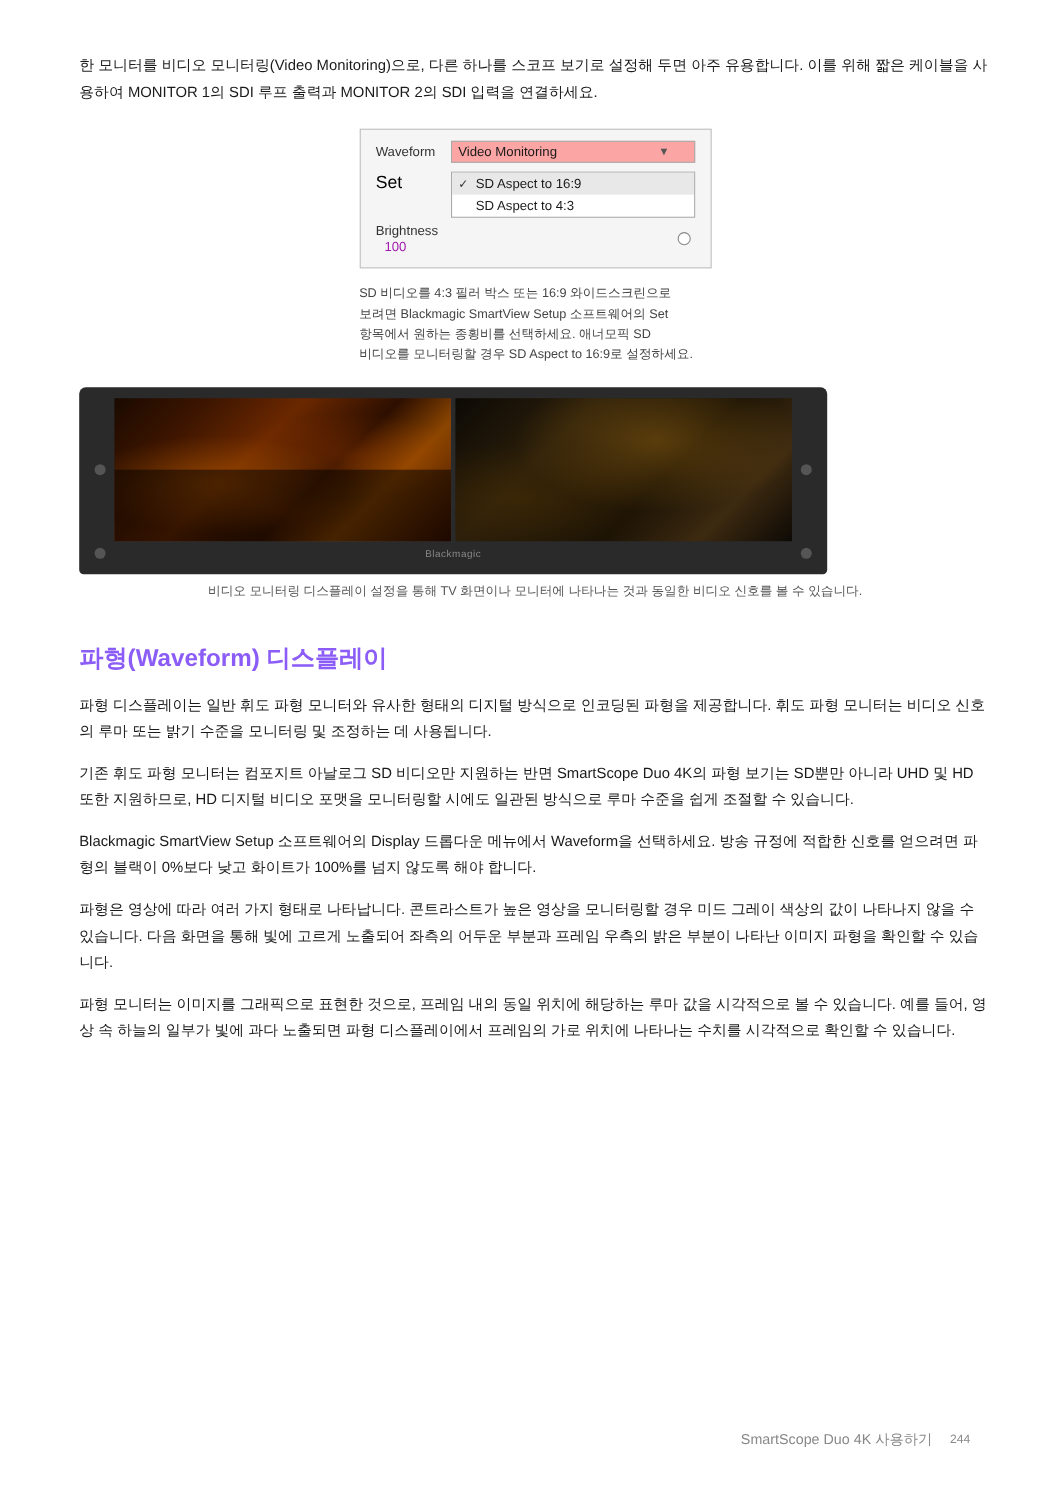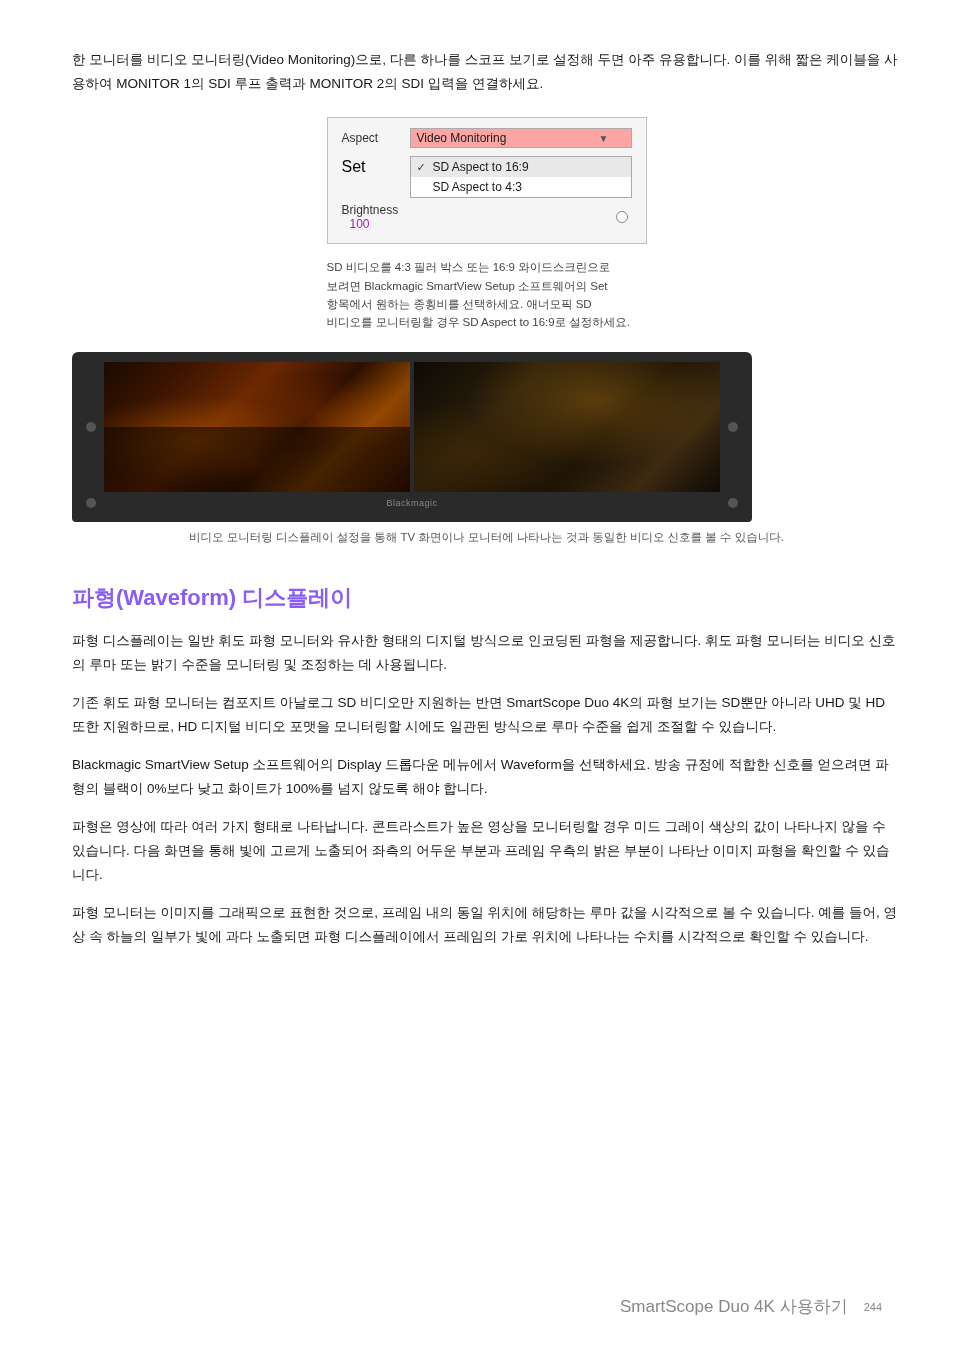--- a/index.html
+++ b/index.html
@@ -266,39 +266,39 @@
     
     .page-footer {
       position: absolute;
       bottom: 32px;
       right: 72px;
       display: flex;
       align-items: center;
       gap: 16px;
     }
     .footer-brand {
-      font-size: 17px;
+      font-size: 13px;
       color: #888;
     }
     .footer-page {
       font-size: 11px;
       color: #888;
     }
   </style>
 </head>
 <body>
 
 <div class="page">
 
   <p class="intro-text">한 모니터를 비디오 모니터링(Video Monitoring)으로, 다른 하나를 스코프 보기로 설정해 두면 아주 유용합니다. 이를 위해 짧은 케이블을 사용하여 MONITOR 1의 SDI 루프 출력과 MONITOR 2의 SDI 입력을 연결하세요.</p>
 
   <div class="ui-box">
 
     <div class="ui-row">
-      <span class="ui-label">Aspect</span>
+      <span class="ui-label">Waveform</span>
       <div class="ui-select">
         <span>Video Monitoring</span>
         <span class="ui-select-arrow">▼</span>
       </div>
     </div>
 
     <div class="ui-set-row">
       <span class="ui-set-label">Set</span>
       <div class="ui-set-dropdown">
         <div class="ui-dropdown-open">

